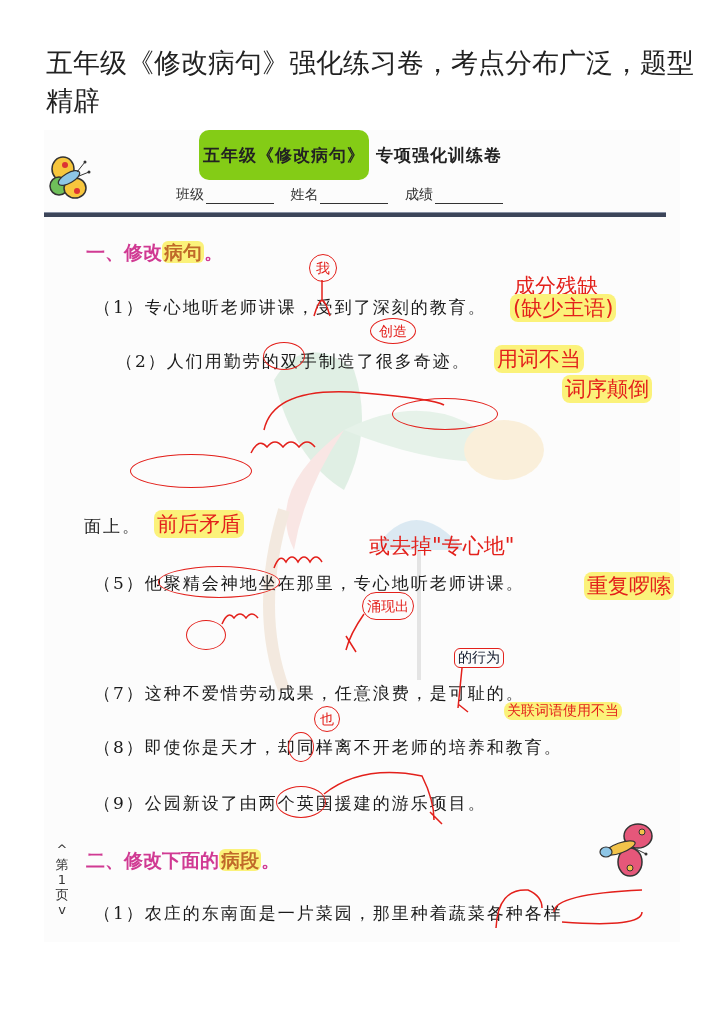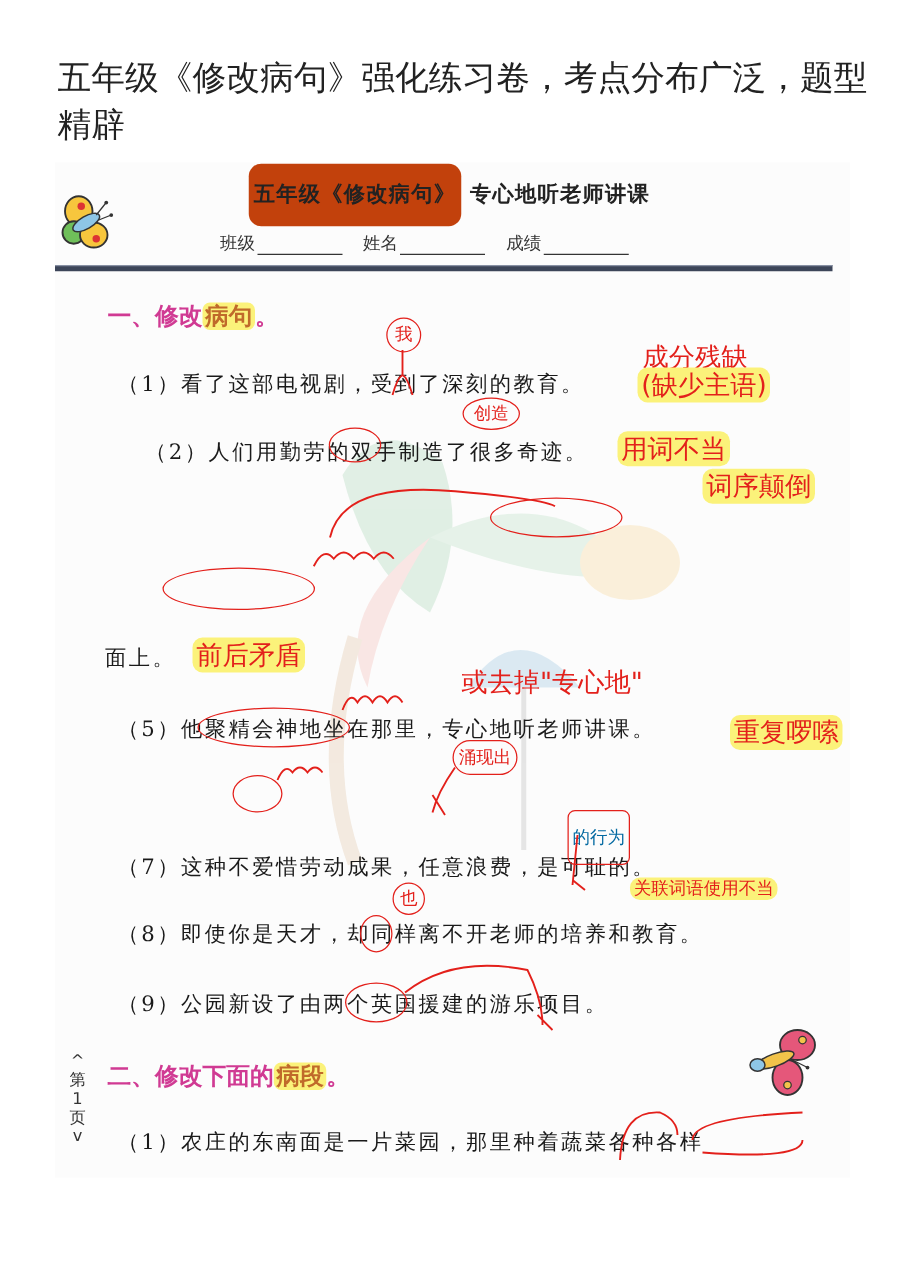--- a/index.html
+++ b/index.html
@@ -3,33 +3,33 @@
 <meta charset="utf-8">
 <style>
   html, body { margin:0; padding:0; }
   body { width:724px; height:1024px; background:#ffffff; position:relative; overflow:hidden;
          font-family:"DejaVu Sans", sans-serif; color:#1a1a1a; }
   .post-title { position:absolute; left:46px; top:44px; width:650px; font-size:27px; line-height:38px;
                 color:#222; font-family:"DejaVu Sans", sans-serif; }
   .sheet { position:absolute; left:44px; top:130px; width:636px; height:812px; background:#fcfcfc; }
   .sheet-title { position:absolute; left:155px; top:14px; font-size:17px; font-weight:bold; color:#222;
                  font-family:"DejaVu Serif", serif; letter-spacing:1px; }
-  .hl { background:#c2410c; border-radius:10px; padding:15px 4px;text-align:center; }
+  .hl { background:#84cc16; border-radius:10px; padding:15px 4px;text-align:center; }
   .info-row { position:absolute; left:132px; top:56px; font-size:14px; color:#333; font-family:"DejaVu Serif", serif; }
   .info-row .blank { display:inline-block; width:68px; border-bottom:1px solid #333; margin:0 12px 0 2px; height:14px; vertical-align:bottom; }
   .rule { position:absolute; left:0; top:82px; width:622px; height:4px; background:#3c4559; border-top:1px solid #8790a3; }
   .section-head { position:absolute; font-size:19px; font-weight:bold; color:#d03a93; font-family:"DejaVu Serif", serif; }
   .section-head .hlt { background:#fbf27a; color:#c06a2a; border-radius:6px; padding:0 2px; }
   .item { position:absolute; left:50px; font-size:17px; font-family:"DejaVu Serif", serif; color:#1a1a1a; letter-spacing:2px; white-space:nowrap; }
   .note { position:absolute; color:#e3201b; font-size:21px; font-family:"DejaVu Sans", sans-serif; white-space:nowrap; }
   .note.hy { background:#fbf27a; border-radius:8px; padding:0 3px; }
   .circle-note { position:absolute; border:1.5px solid #e3201b; border-radius:50%; color:#e3201b; font-size:14px;
                  text-align:center; font-family:"DejaVu Sans", sans-serif; }
-  .box-note { position:absolute; border:1.5px solid #e3201b; border-radius:6px; color:#0369a1; font-size:14px;
-              padding:12px 3px; font-family:Liberation Sans, sans-serif; white-space:nowrap; }
+  .box-note { position:absolute; border:1.5px solid #e3201b; border-radius:6px; color:#0f172a; font-size:14px;
+              padding:0 3px; font-family:Liberation Sans, sans-serif; white-space:nowrap; }
   .ring { position:absolute; border:1.5px solid #e3201b; border-radius:50%; }
   .page-num { position:absolute; left:10px; top:712px; width:16px; text-align:center; font-size:13px; line-height:15px; color:#333; }
   .watermark { position:absolute; opacity:0.25; }
   svg { overflow:visible; }
 </style>
 </head>
 <body>
 
 <div class="post-title">五年级《修改病句》强化练习卷，考点分布广泛，题型精辟</div>
 
@@ -53,36 +53,36 @@
     <circle cx="18" cy="11" r="3" fill="#d33"></circle>
     <circle cx="30" cy="37" r="3" fill="#d33"></circle>
     <line x1="30" y1="18" x2="38" y2="8" stroke="#333"></line>
     <line x1="32" y1="22" x2="42" y2="18" stroke="#333"></line>
     <circle cx="38" cy="8" r="1.5" fill="#333"></circle>
     <circle cx="42" cy="18" r="1.5" fill="#333"></circle>
   </svg>
 
   <div class="sheet-title">
     <span class="hl">五年级《修改病句》</span>
-    <span>专心地听老师讲课</span>
+    <span>专项强化训练卷</span>
   </div>
 
   <div class="info-row">
     <span>班级</span><span class="blank"></span>
     <span>姓名</span><span class="blank"></span>
     <span>成绩</span><span class="blank"></span>
   </div>
 
   <div class="rule"></div>
 
   <div class="section-head" style="left:42px;top:110px;">
     <span>一、修改</span><span class="hlt">病句</span><span>。</span>
   </div>
 
-  <div class="item" style="top:166px;"><span>（1）</span><span>看了这部电视剧，受到了深刻的教育。</span></div>
+  <div class="item" style="top:166px;"><span>（1）</span><span>专心地听老师讲课，受到了深刻的教育。</span></div>
   <div class="item" style="top:220px;margin-left:22px;"><span>（2）</span><span>人们用勤劳的双手制造了很多奇迹。</span></div>
   <div class="item" style="top:385px;left:40px;"><span>面上。</span></div>
   <div class="item" style="top:442px;"><span>（5）</span><span>他聚精会神地坐在那里，专心地听老师讲课。</span></div>
   <div class="item" style="top:552px;"><span>（7）</span><span>这种不爱惜劳动成果，任意浪费，是可耻的。</span></div>
   <div class="item" style="top:606px;"><span>（8）</span><span>即使你是天才，却同样离不开老师的培养和教育。</span></div>
   <div class="item" style="top:662px;"><span>（9）</span><span>公园新设了由两个英国援建的游乐项目。</span></div>
 
   <div class="section-head" style="left:42px;top:718px;">
     <span>二、修改下面的</span><span class="hlt">病段</span><span>。</span>
   </div>

